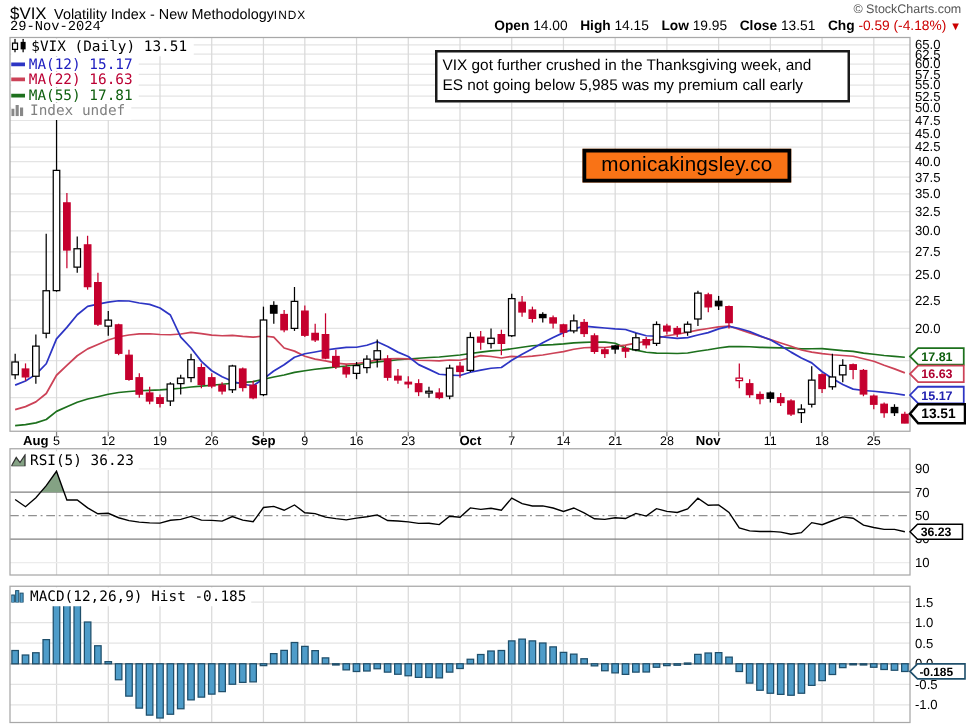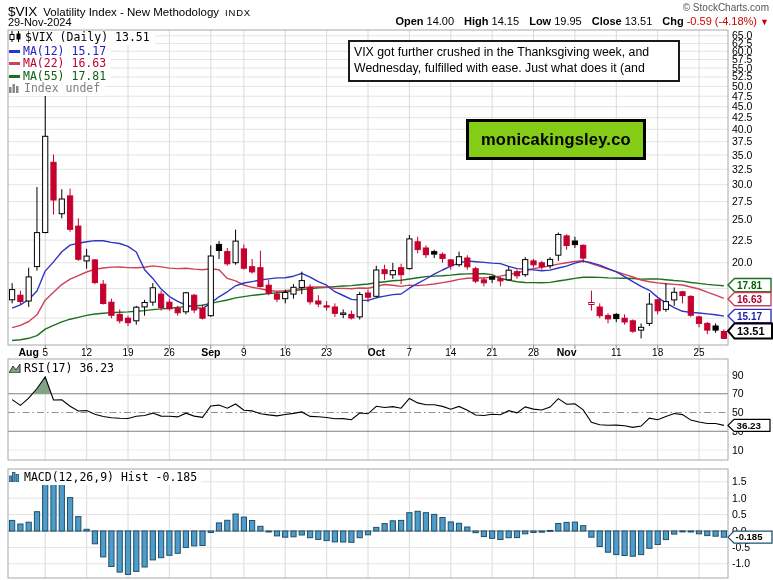--- a/index.html
+++ b/index.html
@@ -3,44 +3,44 @@
 <meta charset="utf-8">
 <style>
   html,body{margin:0;padding:0;background:#fff;}
   .root{position:relative;width:773px;height:580px;background:#fff;overflow:hidden;
         font-family:"Liberation Sans",sans-serif;color:#000;}
   svg.chart{position:absolute;left:0;top:0;}
   
   .title-row{position:absolute;left:8px;top:2px;white-space:nowrap;}
   .sym{font-size:13.5px;font-weight:normal;}
   .symname{font-size:11.5px;margin-left:6px;}
-  .symex{font-size:9.5px;letter-spacing:.8px;margin-left:6px;}
-  .date-label{position:absolute;left:8px;top:16px;font-size:11px;font-family:Liberation Sans, sans-serif;}
+  .symex{font-size:9.5px;letter-spacing:.8px;}
+  .date-label{position:absolute;left:8px;top:16px;font-size:11px;font-family:Liberation Mono, monospace;}
   .copyright{position:absolute;right:4px;top:2px;font-size:10px;color:#555;}
   .quote-row{position:absolute;right:4px;top:15px;font-size:11px;white-space:nowrap;}
   .quote-row b{margin-left:7px;}
   .quote-row .qv{margin-left:3px;}
   .chg-red{color:#cc0000;}
   .chg-arrow{color:#cc0000;font-size:9px;}
   
   .legend{position:absolute;left:9px;top:31px;font-family:"DejaVu Sans Mono",monospace;
           font-size:11.5px;line-height:12.6px;text-align:right;}
   .lrow{white-space:nowrap;background:#fff;width:fit-content;padding-right:5px;}
   .licon{display:inline-block;vertical-align:-1px;margin-right:3px;}
   .ldash{display:inline-block;width:11px;height:3px;vertical-align:2px;margin-right:3px;}
   .ind-label{position:absolute;font-family:"DejaVu Sans Mono",monospace;font-size:11.5px;
              background:#fff;white-space:nowrap;padding-right:4px;}
   .muted{color:#808080;}
   
   .annot{position:absolute;left:348px;top:40px;width:332px;box-sizing:border-box;
          border:2px solid #1a1a1a;background:#fff;padding:3px 4px;
          font-weight:normal;font-size:12.3px;line-height:15.8px;}
   .annot div{white-space:nowrap;}
-  .badge{position:absolute;left:466px;top:119px;background:#84cc16;border:3px solid #000;
-         font-weight:bold;font-size:16.5px;padding:8px 12px;letter-spacing:.2px;}
+  .badge{position:absolute;left:466px;top:119px;background:#f97316;border:3px solid #000;
+         font-weight:normal;font-size:16.5px;padding:1px 12px;letter-spacing:.2px;}
 </style>
 </head>
 <body>
 
 <div class="root">
 
   <svg class="chart" id="chart-svg" width="773" height="580">
       <g>
         <line x1="8" y1="35.83541714991847" x2="728" y2="35.83541714991847" stroke="#e4e4e4" stroke-width="1"></line>
         <line x1="8" y1="43.38752349345242" x2="728" y2="43.38752349345242" stroke="#e4e4e4" stroke-width="1"></line>
@@ -697,29 +697,29 @@
             <rect x="0" y="4" width="2.5" height="6" fill="#888"></rect>
             <rect x="3.5" y="1" width="2.5" height="9" fill="#888"></rect>
             <rect x="7" y="3" width="2.5" height="7" fill="#888"></rect>
           </svg></span><span>Index</span> <span>undef</span>
     </div>
   </div>
 
   <div class="ind-label" style="left:9px;top:361px;">
     <span class="licon"><svg width="12" height="10">
           <polygon points="0,10 4,3 7,7 11,1 11,10" fill="#84a284" stroke="#333" stroke-width="1"></polygon>
-        </svg></span><span>RSI(17)</span> <span>36.23</span>
+        </svg></span><span>RSI(5)</span> <span>36.23</span>
   </div>
   <div class="ind-label" style="left:9px;top:470px;">
     <span class="licon"><svg width="12" height="10">
           <rect x="0" y="4" width="2.5" height="6" fill="#4e9cc9" stroke="#1f4f6b" stroke-width="0.8"></rect>
           <rect x="3.5" y="0.5" width="2.5" height="9.5" fill="#4e9cc9" stroke="#1f4f6b" stroke-width="0.8"></rect>
           <rect x="7" y="2.5" width="2.5" height="7.5" fill="#4e9cc9" stroke="#1f4f6b" stroke-width="0.8"></rect>
         </svg></span><span>MACD(12,26,9) Hist</span> <span>-0.185</span>
   </div>
 
   <div class="annot">
     <div>VIX got further crushed in the Thanksgiving week, and</div>
-    <div>Wednesday, fulfilled with ease. Just what does it (and</div>
+    <div>ES not going below 5,985 was my premium call early</div>
   </div>
   <div class="badge">monicakingsley.co</div>
 
 </div>
 
 </body></html>

